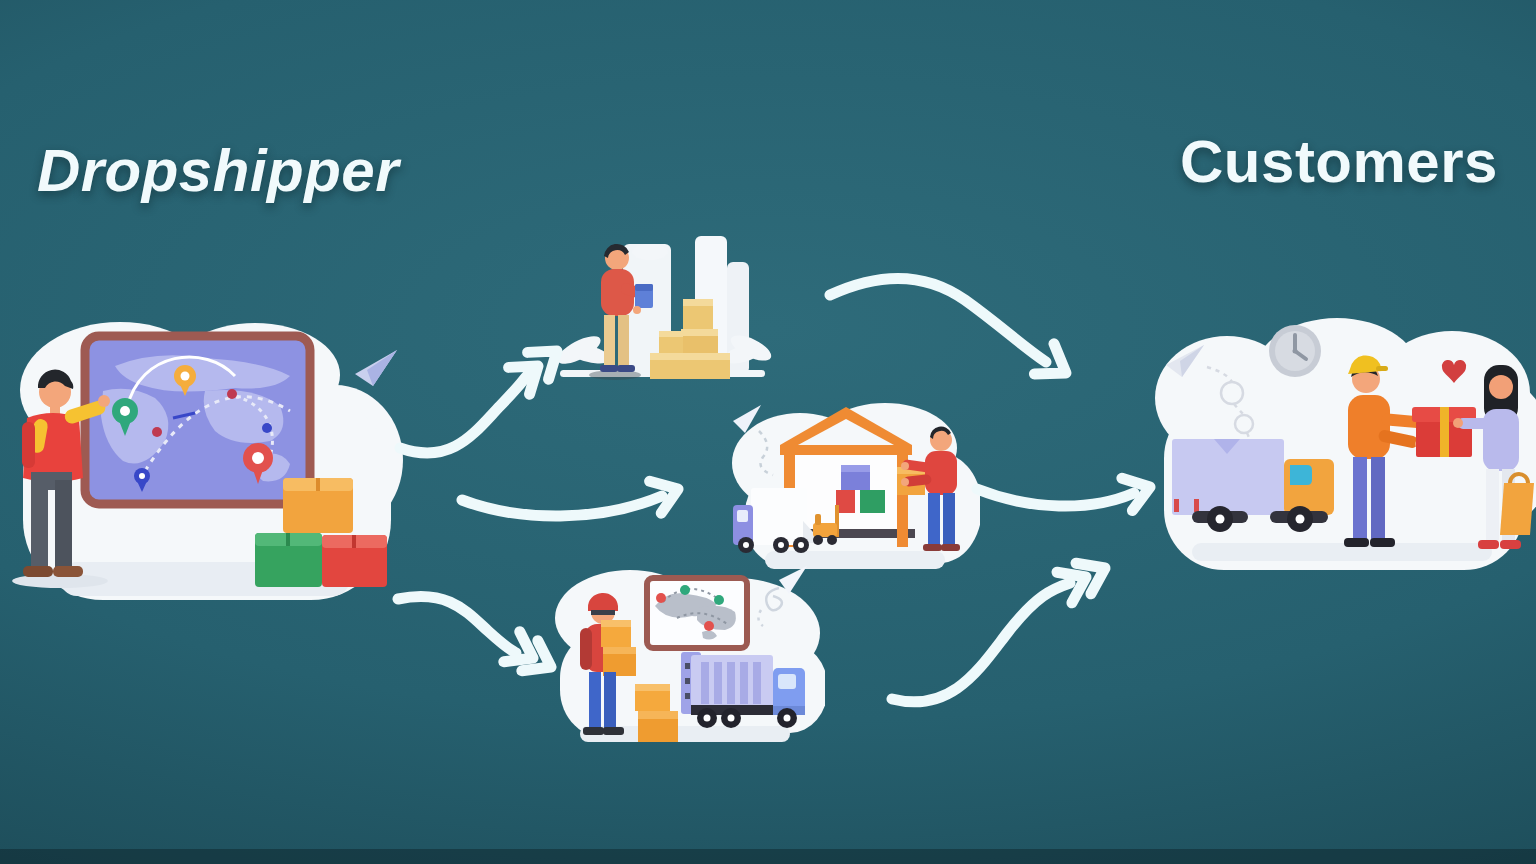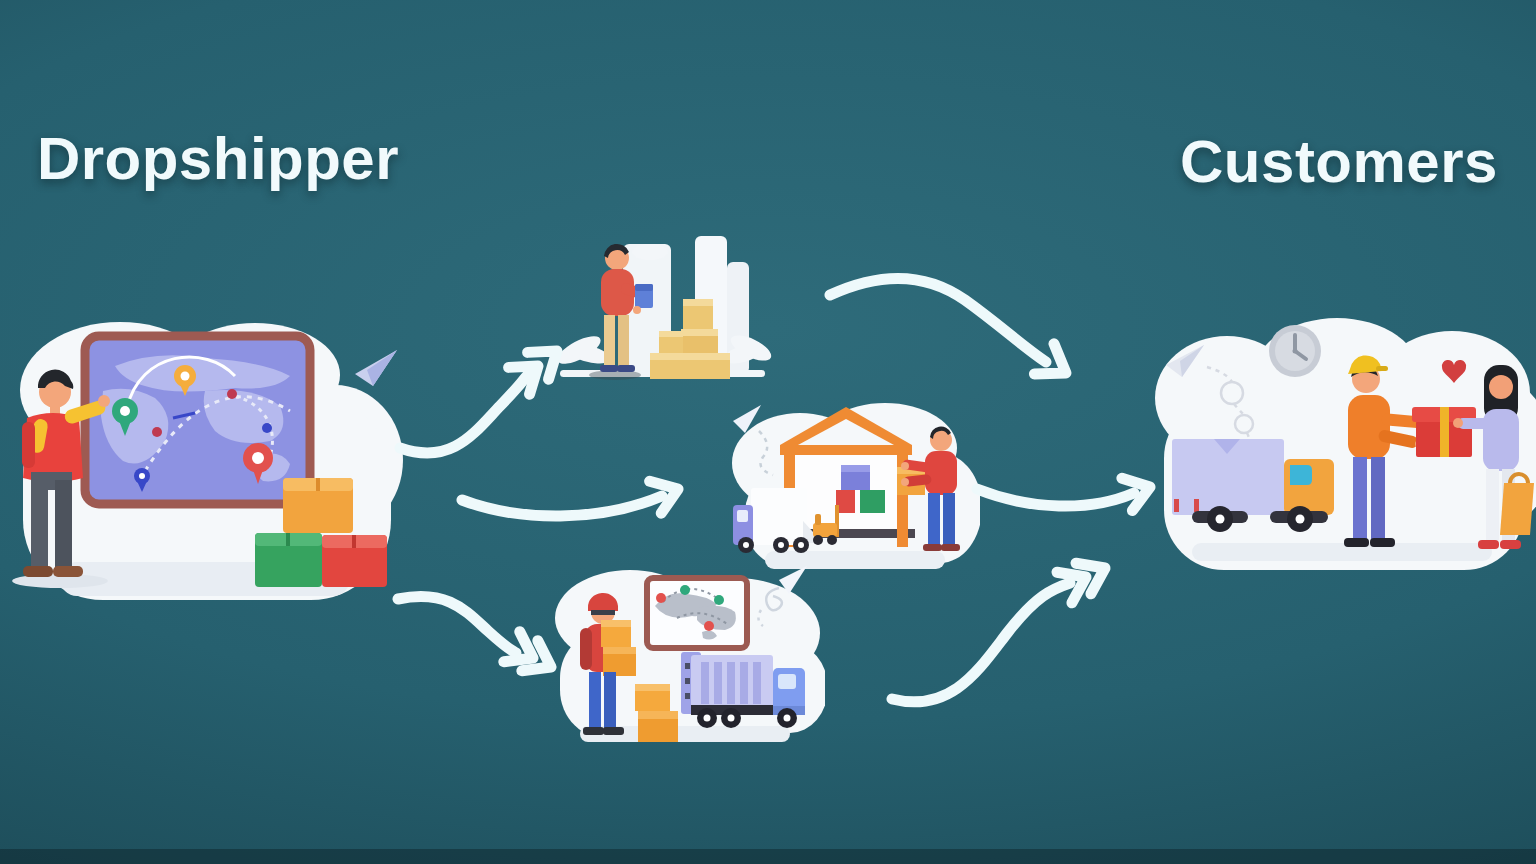--- a/index.html
+++ b/index.html
@@ -4,21 +4,21 @@
 <style>
   * { margin:0; padding:0; box-sizing:border-box; }
   html,body { width:1536px; height:864px; overflow:hidden; background:#16404b;
     font-family:"Liberation Sans","DejaVu Sans",sans-serif; }
   .stage { position:absolute; left:0; top:0; width:1536px; height:864px; overflow:hidden;
     background: radial-gradient(130% 95% at 50% 38%,
       var(--background-top,#2e6b7a) 0%, var(--background-mid,#26606f) 48%,
       var(--background-bottom,#173f4a) 100%); }
   .title { position:absolute; font-weight:bold; font-size:60px; color:var(--title-text,#f1fafc);
     letter-spacing:.5px; text-align:center; text-shadow:0 4px 10px rgba(8,28,34,.45); white-space:nowrap; }
-  .t-dropshipper { left:22px;  top:124px; width:392px; }
+  .t-dropshipper { left:22px;  top:136px; width:392px;font-style:italic; }
   .t-suppliers  { left:558px; top:126px; width:384px; }
   .t-customers  { left:1156px;top:127px; width:366px; }
   .scene { position:absolute; }
   .arrowlayer { position:absolute; left:0; top:0; }
   .arrow { fill:none; stroke:var(--arrow-stroke,#eef9fb); stroke-width:11;
     stroke-linecap:round; stroke-linejoin:round; }
   .bottom-strip { position:absolute; left:0; bottom:0; width:1536px; height:15px;
     background:rgba(9,28,34,.42); }
 </style>
 </head>

